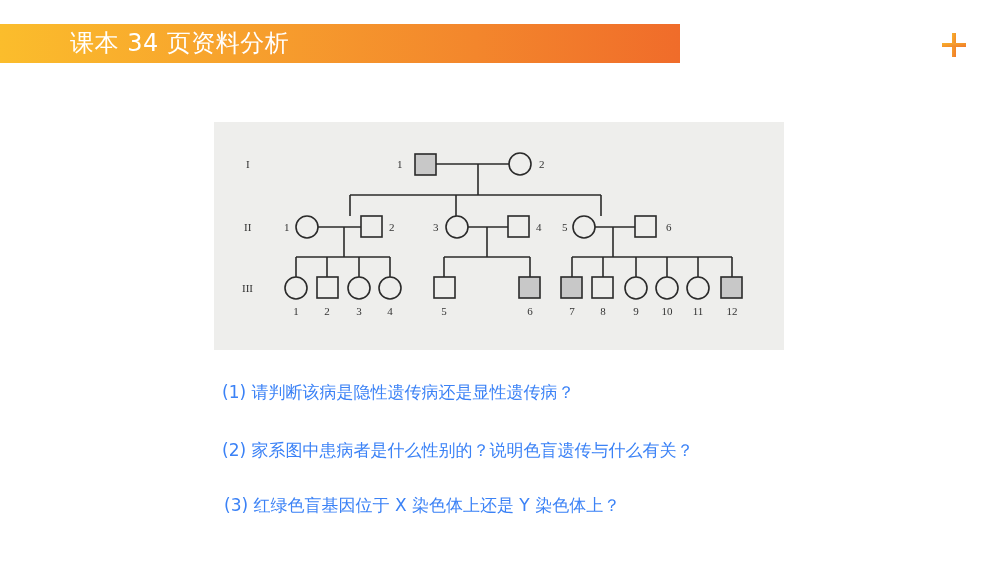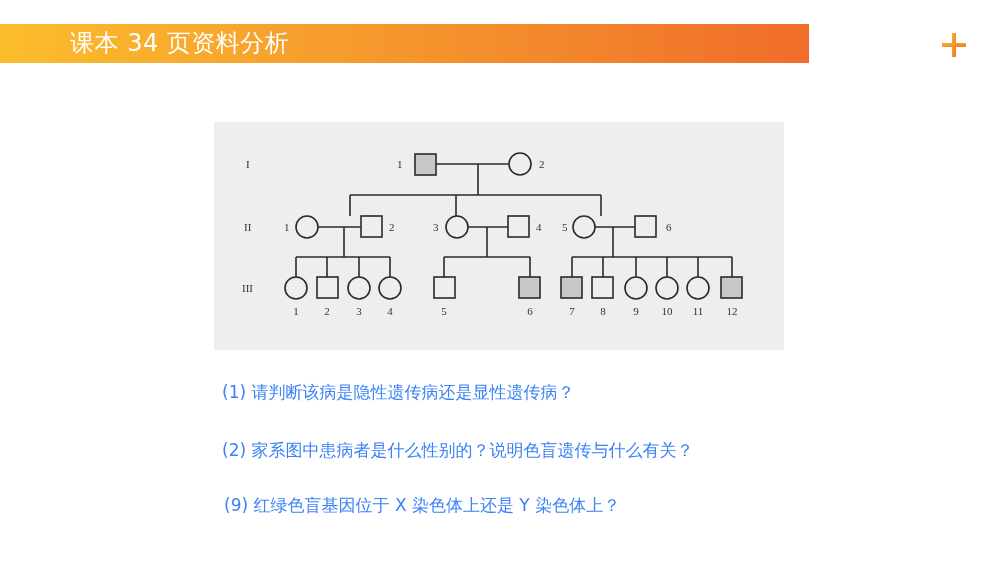--- a/index.html
+++ b/index.html
@@ -1,18 +1,18 @@
 <!DOCTYPE html>
 <html><head>
 <meta charset="utf-8">
 <style>
   html, body { margin:0; padding:0; }
   body { width:1000px; height:563px; background:#ffffff; position:relative; overflow:hidden;
          font-family:"DejaVu Sans","Liberation Sans",sans-serif; }
-  .banner { position:absolute; left:0; top:24px; width:809px; height:39px;
+  .banner { position:absolute; left:0; top:24px; width:680px; height:39px;
             background:linear-gradient(90deg,#fbbd2c 0%,#f7a12d 35%,#f3862c 70%,#f06c2a 100%); }
   .banner-title { position:absolute; left:70px; top:3px; color:#ffffff; font-size:24px; line-height:33px;
                   letter-spacing:0.5px; white-space:nowrap; }
   .plus { position:absolute; left:941px; top:32px; width:26px; height:26px; cursor:pointer; }
   .pedigree { position:absolute; left:214px; top:122px; width:570px; height:228px; background:#eeeeec; }
   .pedigree svg { position:absolute; left:0; top:0; }
   .question { position:absolute; color:#3b82f6; font-size:17px; white-space:nowrap; line-height:22px; }
   .q1 { left:222px; top:381px; }
   .q2 { left:222px; top:439px;text-align:right; }
   .q3 { left:224px; top:494px; }
@@ -124,13 +124,13 @@
       <text x="422" y="193">9</text>
       <text x="453" y="193">10</text>
       <text x="484" y="193">11</text>
       <text x="518" y="193">12</text>
     </g>
   </svg>
 </div>
 
 <div class="question q1">(1) 请判断该病是隐性遗传病还是显性遗传病？</div>
 <div class="question q2">(2) 家系图中患病者是什么性别的？说明色盲遗传与什么有关？</div>
-<div class="question q3">(9) 红绿色盲基因位于 X 染色体上还是 Y 染色体上？</div>
+<div class="question q3">(3) 红绿色盲基因位于 X 染色体上还是 Y 染色体上？</div>
 
 </body></html>

